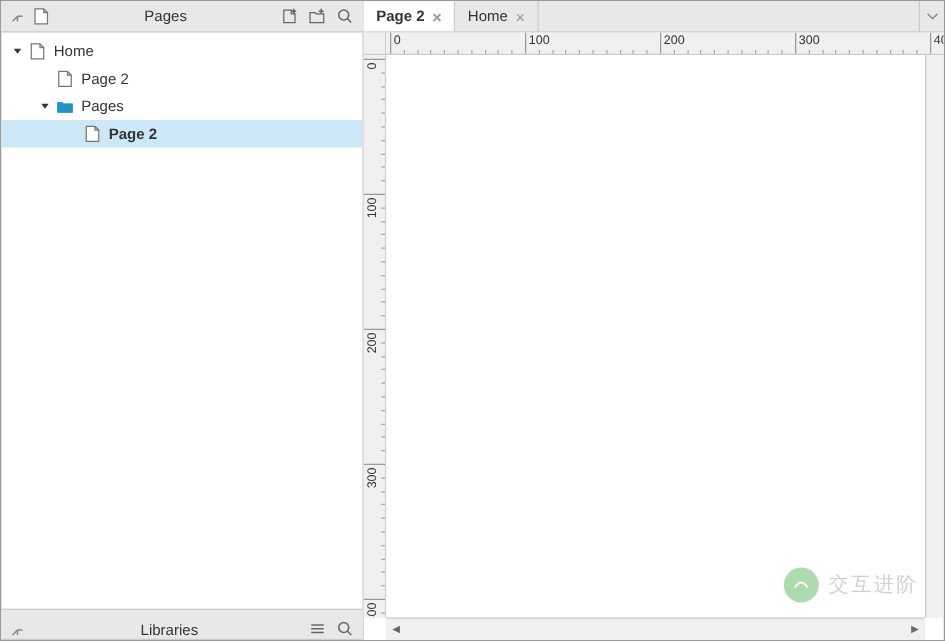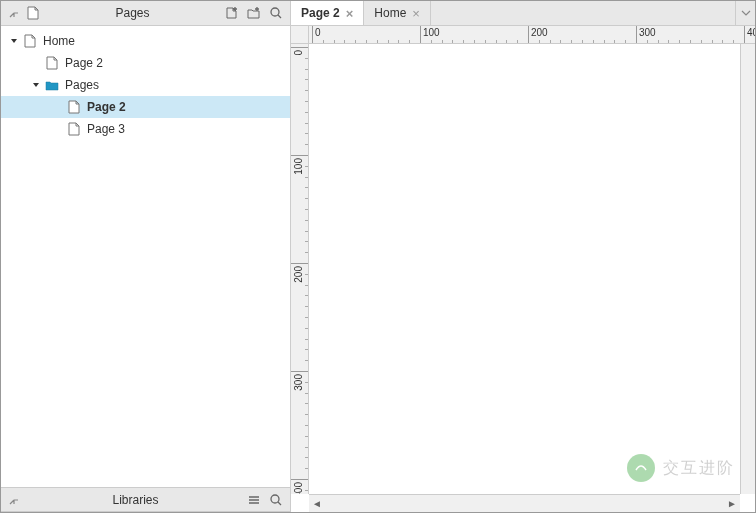--- a/index.html
+++ b/index.html
@@ -1,20 +1,20 @@
 <!DOCTYPE html>
 <html><head>
 <meta charset="utf-8">
 <style>
 * { box-sizing: border-box; margin: 0; padding: 0; }
 body { font-family: Arial, sans-serif; font-size: 12px; color: #333; background: #fff; width: 756px; height: 513px; overflow: hidden; border: 1px solid #999; }
 .app { display: flex; width: 100%; height: 100%; }
 .sidebar { width: 290px; height: 100%; display: flex; flex-direction: column; border-right: 1px solid #ccc; }
 .panel-header { height: 25px; background: #e8e8e8; border-bottom: 1px solid #ccc; display: flex; align-items: center; padding: 0 6px; }
-.panel-header.bottom { border-top: 1px solid #ccc; }
+.panel-header.bottom { border-top: 1px solid #ccc; align-items: flex-end; }
 .collapse-icon { width: 14px; height: 14px; display: flex; align-items: center; justify-content: center; color: #888; margin-right: 4px; cursor: pointer; }
 .panel-title { flex: 1; text-align: center; color: #333; }
 .panel-actions { display: flex; gap: 6px; }
 .action-icon { width: 16px; height: 16px; display: flex; align-items: center; justify-content: center; color: #555; cursor: pointer; }
 .tree { flex: 1; overflow: auto; padding-top: 4px; }
 .tree-row { height: 22px; display: flex; align-items: center; padding-left: 8px; cursor: pointer; }
 .tree-row.selected { background: #cce8f6; font-weight: bold; }
 .tree-toggle { width: 10px; height: 10px; margin-right: 4px; display: flex; align-items: center; justify-content: center; }
 .tree-icon { width: 14px; height: 14px; margin-right: 6px; display: flex; align-items: center; justify-content: center; }
 .indent-1 { padding-left: 30px; }
@@ -120,29 +120,20 @@
       </div>
       <div class="tree-row indent-2 selected">
         <div class="tree-toggle"></div>
         <div class="tree-icon">
           <svg width="12" height="14" viewBox="0 0 12 14">
               <path d="M1 1 h7 l3 3 v9 h-10 z M8 1 v3 h3" stroke="#777" stroke-width="1" fill="#fff"></path>
             </svg>
         </div>
         <span>Page 2</span>
       </div>
-      <div class="tree-row indent-2">
-        <div class="tree-toggle"></div>
-        <div class="tree-icon">
-          <svg width="12" height="14" viewBox="0 0 12 14">
-              <path d="M1 1 h7 l3 3 v9 h-10 z M8 1 v3 h3" stroke="#777" stroke-width="1" fill="#fff"></path>
-            </svg>
-        </div>
-        <span>Page 3</span>
-      </div>
     </div>
 
     <div class="panel-header bottom">
       <div class="collapse-icon">
         <svg width="10" height="10" viewBox="0 0 10 10">
             <path d="M1 9 L5 5 M5 5 L5 9 M5 5 L9 5" stroke="#888" stroke-width="1.2" fill="none"></path>
           </svg>
       </div>
       <div class="panel-title">Libraries</div>
       <div class="panel-actions">

